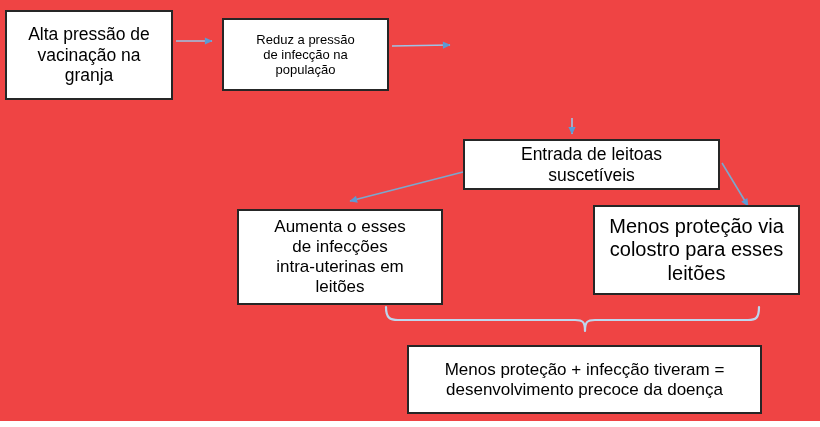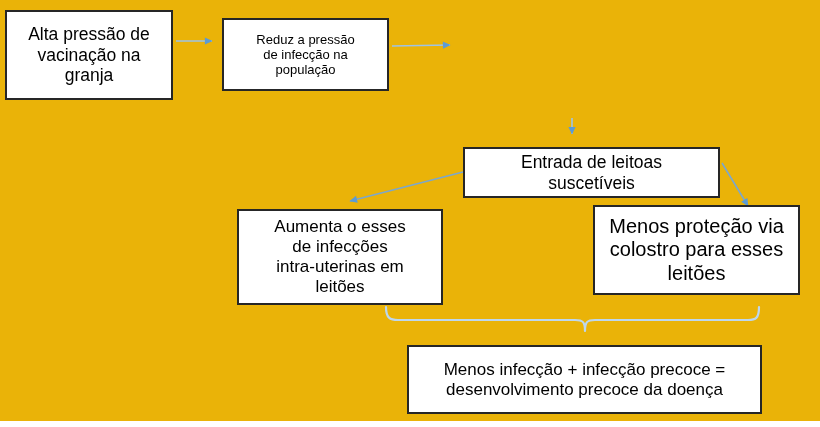--- a/index.html
+++ b/index.html
@@ -8,21 +8,21 @@
     background: #ffffff;
   }
   body {
     font-family: "Liberation Sans", sans-serif;
     -webkit-font-smoothing: antialiased;
   }
   #canvas {
     position: relative;
     width: 820px;
     height: 421px;
-    background: #eab308;
+    background: #ef4444;
     overflow: hidden;
   }
   #connectors {
     position: absolute;
     left: 0;
     top: 0;
     width: 820px;
     height: 427px;
     pointer-events: none;
   }
@@ -44,21 +44,21 @@
     width: 100%;
     padding: 0 4px;
     white-space: pre-line;
     text-align: center;
   }
 
   
   #node-vaccination-pressure { left: 5px;   top: 10px;  width: 168px; height: 90px;  font-size: 17.5px; }
   #node-reduces-infection    { left: 222px; top: 18px;  width: 167px; height: 73px;  font-size: 13px; }
   #node-seronegative-animals { left: 464px; top: 6px;   width: 215px; height: 110px; font-size: 17px;   }
-  #node-gilt-entry           { left: 463px; top: 147px; width: 257px; height: 51px;  font-size: 17.5px; }
+  #node-gilt-entry           { left: 463px; top: 139px; width: 257px; height: 51px;  font-size: 17.5px; }
   #node-intrauterine-risk    { left: 237px; top: 209px; width: 206px; height: 96px;  font-size: 17px;   }
   #node-less-colostrum       { left: 593px; top: 205px; width: 207px; height: 90px;  font-size: 20px;   }
   #node-early-disease        { left: 407px; top: 345px; width: 355px; height: 69px;  font-size: 17px;   }
 </style>
 </head>
 <body>
 
 <div id="canvas">
 
   <svg id="connectors" viewBox="0 0 820 427">
@@ -124,17 +124,17 @@
 leitões</span>
   </div>
 
   <div class="node" id="node-less-colostrum">
     <span class="label">Menos proteção via
 colostro para esses
 leitões</span>
   </div>
 
   <div class="node" id="node-early-disease">
-    <span class="label">Menos infecção + infecção precoce =
+    <span class="label">Menos proteção + infecção tiveram =
 desenvolvimento precoce da doença</span>
   </div>
 
 </div>
 
 </body></html>

